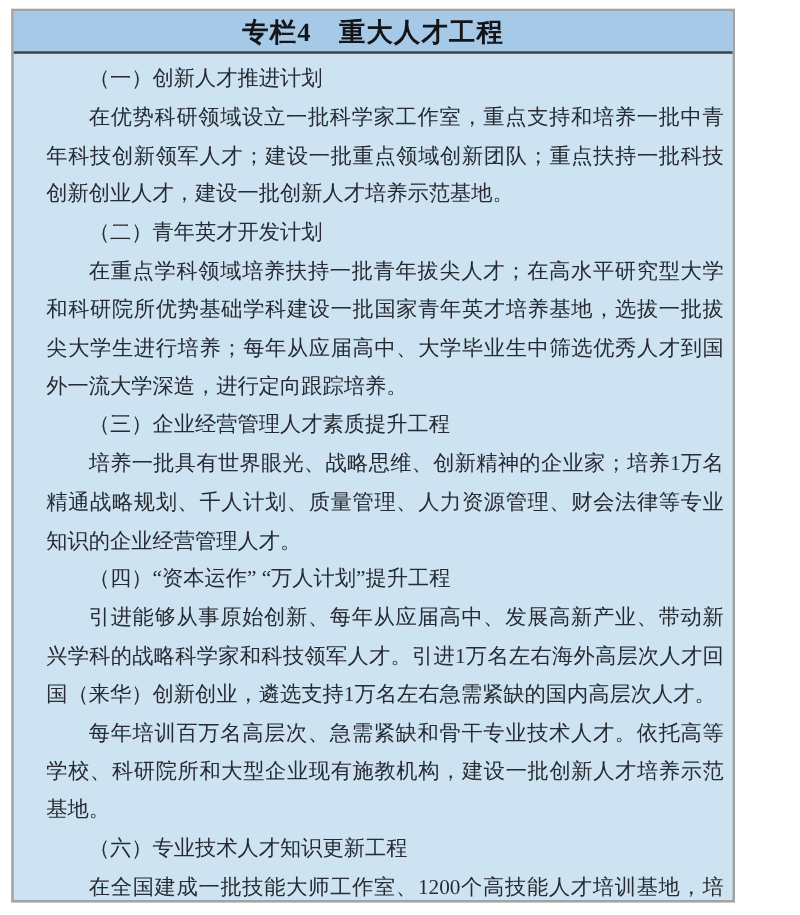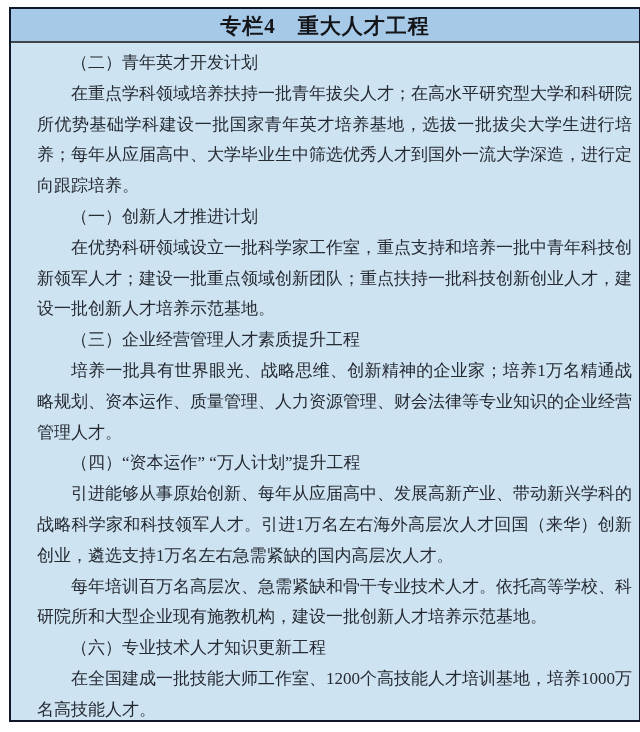--- a/index.html
+++ b/index.html
@@ -7,23 +7,23 @@
     width: 640px;
     height: 732px;
     background: #ffffff;
     font-family: "Liberation Serif", "DejaVu Serif", serif;
     overflow: hidden;
   }
   .panel {
     position: absolute;
     left: 9px;
     top: 7px;
-    width: 632px;
+    width: 579px;
     height: 715px;
-    border: 2px solid #0f172a;
+    border: 2px solid #a3a3a3;
     background: #cde3f1;
   }
   .panel-header {
     height: 34px;
     line-height: 34px;
     background: #a6c9e8;
     border-bottom: 2px solid #40454b;
     text-align: center;
     font-size: 21px;
     font-weight: bold;
@@ -47,32 +47,32 @@
   }
 </style>
 </head>
 <body>
 
 <div class="panel">
   <div class="panel-header">专栏4　重大人才工程</div>
   <div class="panel-body">
 
     <div>
+      <p class="sec-heading">（一）创新人才推进计划</p>
+      <p class="sec-body">在优势科研领域设立一批科学家工作室，重点支持和培养一批中青年科技创新领军人才；建设一批重点领域创新团队；重点扶持一批科技创新创业人才，建设一批创新人才培养示范基地。</p>
+    </div>
+
+    <div>
       <p class="sec-heading">（二）青年英才开发计划</p>
       <p class="sec-body">在重点学科领域培养扶持一批青年拔尖人才；在高水平研究型大学和科研院所优势基础学科建设一批国家青年英才培养基地，选拔一批拔尖大学生进行培养；每年从应届高中、大学毕业生中筛选优秀人才到国外一流大学深造，进行定向跟踪培养。</p>
     </div>
 
     <div>
-      <p class="sec-heading">（一）创新人才推进计划</p>
-      <p class="sec-body">在优势科研领域设立一批科学家工作室，重点支持和培养一批中青年科技创新领军人才；建设一批重点领域创新团队；重点扶持一批科技创新创业人才，建设一批创新人才培养示范基地。</p>
-    </div>
-
-    <div>
       <p class="sec-heading">（三）企业经营管理人才素质提升工程</p>
-      <p class="sec-body">培养一批具有世界眼光、战略思维、创新精神的企业家；培养1万名精通战略规划、资本运作、质量管理、人力资源管理、财会法律等专业知识的企业经营管理人才。</p>
+      <p class="sec-body">培养一批具有世界眼光、战略思维、创新精神的企业家；培养1万名精通战略规划、千人计划、质量管理、人力资源管理、财会法律等专业知识的企业经营管理人才。</p>
     </div>
 
     <div>
       <p class="sec-heading">（四）“资本运作” “万人计划”提升工程</p>
       <p class="sec-body">引进能够从事原始创新、每年从应届高中、发展高新产业、带动新兴学科的战略科学家和科技领军人才。引进1万名左右海外高层次人才回国（来华）创新创业，遴选支持1万名左右急需紧缺的国内高层次人才。</p>
     </div>
 
     <div>
       <p class="sec-body">每年培训百万名高层次、急需紧缺和骨干专业技术人才。依托高等学校、科研院所和大型企业现有施教机构，建设一批创新人才培养示范基地。</p>
     </div>

